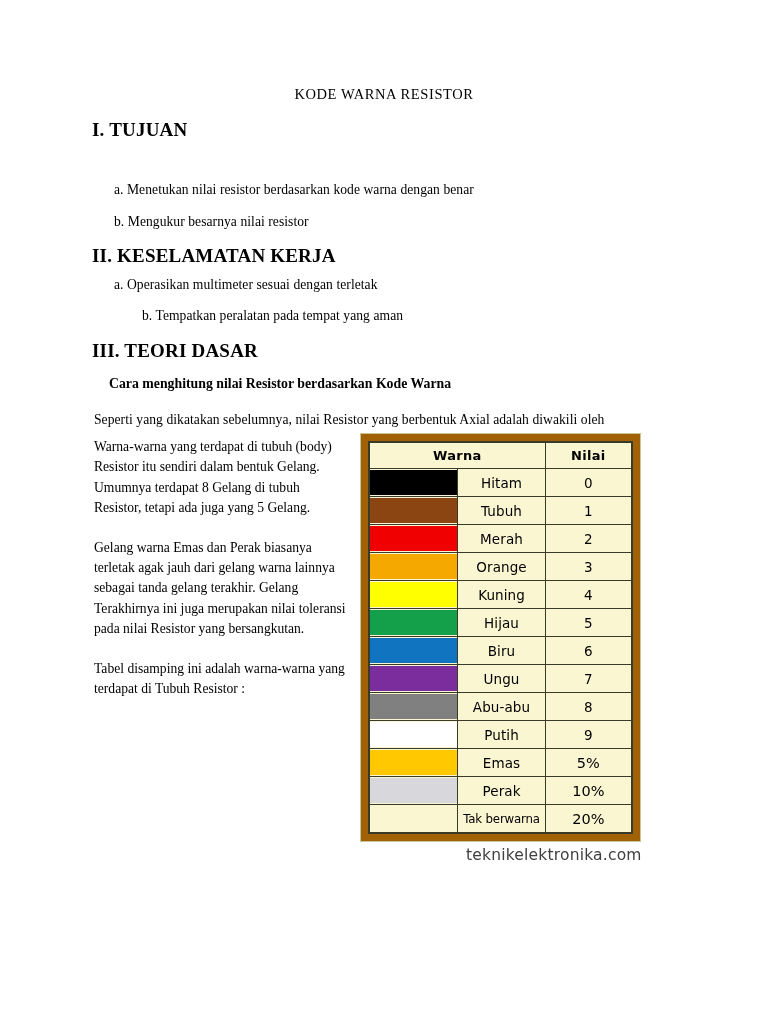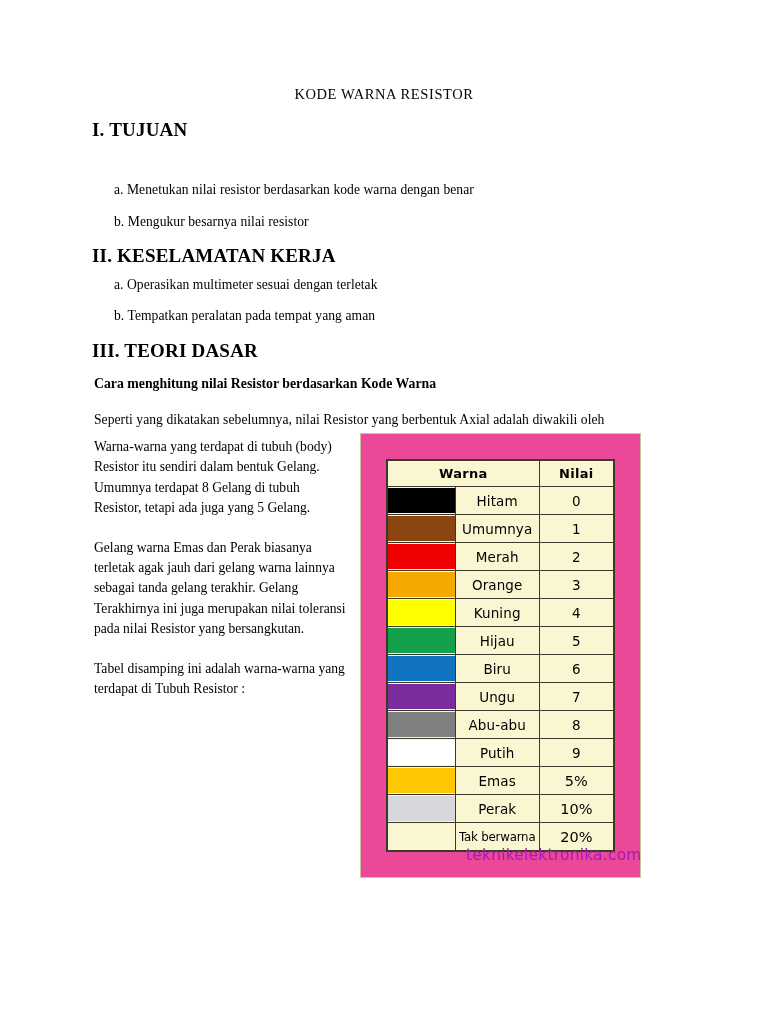--- a/index.html
+++ b/index.html
@@ -39,21 +39,21 @@
   .section-heading {
     position: absolute;
     left: 92px;
     font-weight: bold;
     font-size: 19px;
     letter-spacing: 0.2px;
     white-space: nowrap;
   }
   .sub-heading {
     position: absolute;
-    left: 94px;
+    left: 109px;
     font-weight: bold;
     font-size: 13.8px;
     white-space: nowrap;
     font-family: Liberation Serif, serif;
   }
   .body-line {
     position: absolute;
     font-size: 13.6px;
     white-space: nowrap;
     letter-spacing: 0.05px;
@@ -71,24 +71,24 @@
   }
   .left-col p { margin: 0; }
   .left-col p + p { margin-top: 19px; }
 
   
   .figure {
     position: absolute;
     left: 360px;
     top: 433px;
     width: 281px;
-    background: #ec4899;
+    background: #a16207;
     border: 1px solid #c9c49a;
     box-sizing: border-box;
-    padding: 25px;
+    padding: 7px;
   }
   .ctable {
     width: 100%;
     border-collapse: collapse;
     border: 2px solid #3a3a28;
     background: #fbf6d2;
     font-family: "DejaVu Sans", sans-serif;
   }
   .ctable th,
   .ctable td {
@@ -130,39 +130,39 @@
   .value-cell.pct {
     font-size: 14.5px;
   }
 
   .watermark {
     position: absolute;
     left: 466px;
     top: 846px;
     font-family: "DejaVu Sans", sans-serif;
     font-size: 15.5px;
-    color: #a21caf;
+    color: #404040;
     letter-spacing: 0.2px;
     white-space: nowrap;
   }
 </style>
 </head>
 <body>
 
 <div class="page">
 
   <div class="doc-title">KODE WARNA RESISTOR</div>
 
   <div class="section-heading" style="top:119px;">I. TUJUAN</div>
   <div class="body-line indent-1" style="top:182px;">a. Menetukan nilai resistor berdasarkan kode warna dengan benar</div>
   <div class="body-line indent-1" style="top:214px;">b. Mengukur besarnya nilai resistor</div>
 
   <div class="section-heading" style="top:245px;">II. KESELAMATAN KERJA</div>
   <div class="body-line indent-1" style="top:277px;">a. Operasikan multimeter sesuai dengan terletak</div>
-  <div class="body-line indent-1" style="top:308px;">b. Tempatkan peralatan pada tempat yang aman</div>
+  <div class="body-line indent-1" style="top:308px;margin-left:28px;">b. Tempatkan peralatan pada tempat yang aman</div>
 
   <div class="section-heading" style="top:340px;">III. TEORI DASAR</div>
   <div class="sub-heading" style="top:376px;">Cara menghitung nilai Resistor berdasarkan Kode Warna</div>
   <div class="body-line flow-left" style="top:412px;">Seperti yang dikatakan sebelumnya, nilai Resistor yang berbentuk Axial adalah diwakili oleh</div>
 
   <div class="left-col" style="top:437px;">
     <p>Warna-warna yang terdapat di tubuh (body) Resistor itu sendiri dalam bentuk Gelang. Umumnya terdapat 8 Gelang di tubuh Resistor, tetapi ada juga yang 5 Gelang.</p>
     <p>Gelang warna Emas dan Perak biasanya terletak agak jauh dari gelang warna lainnya sebagai tanda gelang terakhir. Gelang Terakhirnya ini juga merupakan nilai toleransi pada nilai Resistor yang bersangkutan.</p>
     <p>Tabel disamping ini adalah warna-warna yang terdapat di Tubuh Resistor :</p>
   </div>
@@ -180,21 +180,21 @@
             <td class="swatch-cell">
               <span class="swatch" style="background: rgb(0, 0, 0);"></span>
             </td>
             <td class="name-cell">Hitam</td>
             <td class="value-cell">0</td>
           </tr>
           <tr>
             <td class="swatch-cell">
               <span class="swatch" style="background: rgb(139, 69, 19);"></span>
             </td>
-            <td class="name-cell">Umumnya</td>
+            <td class="name-cell">Tubuh</td>
             <td class="value-cell">1</td>
           </tr>
           <tr>
             <td class="swatch-cell">
               <span class="swatch" style="background: rgb(240, 0, 0);"></span>
             </td>
             <td class="name-cell">Merah</td>
             <td class="value-cell">2</td>
           </tr>
           <tr>

